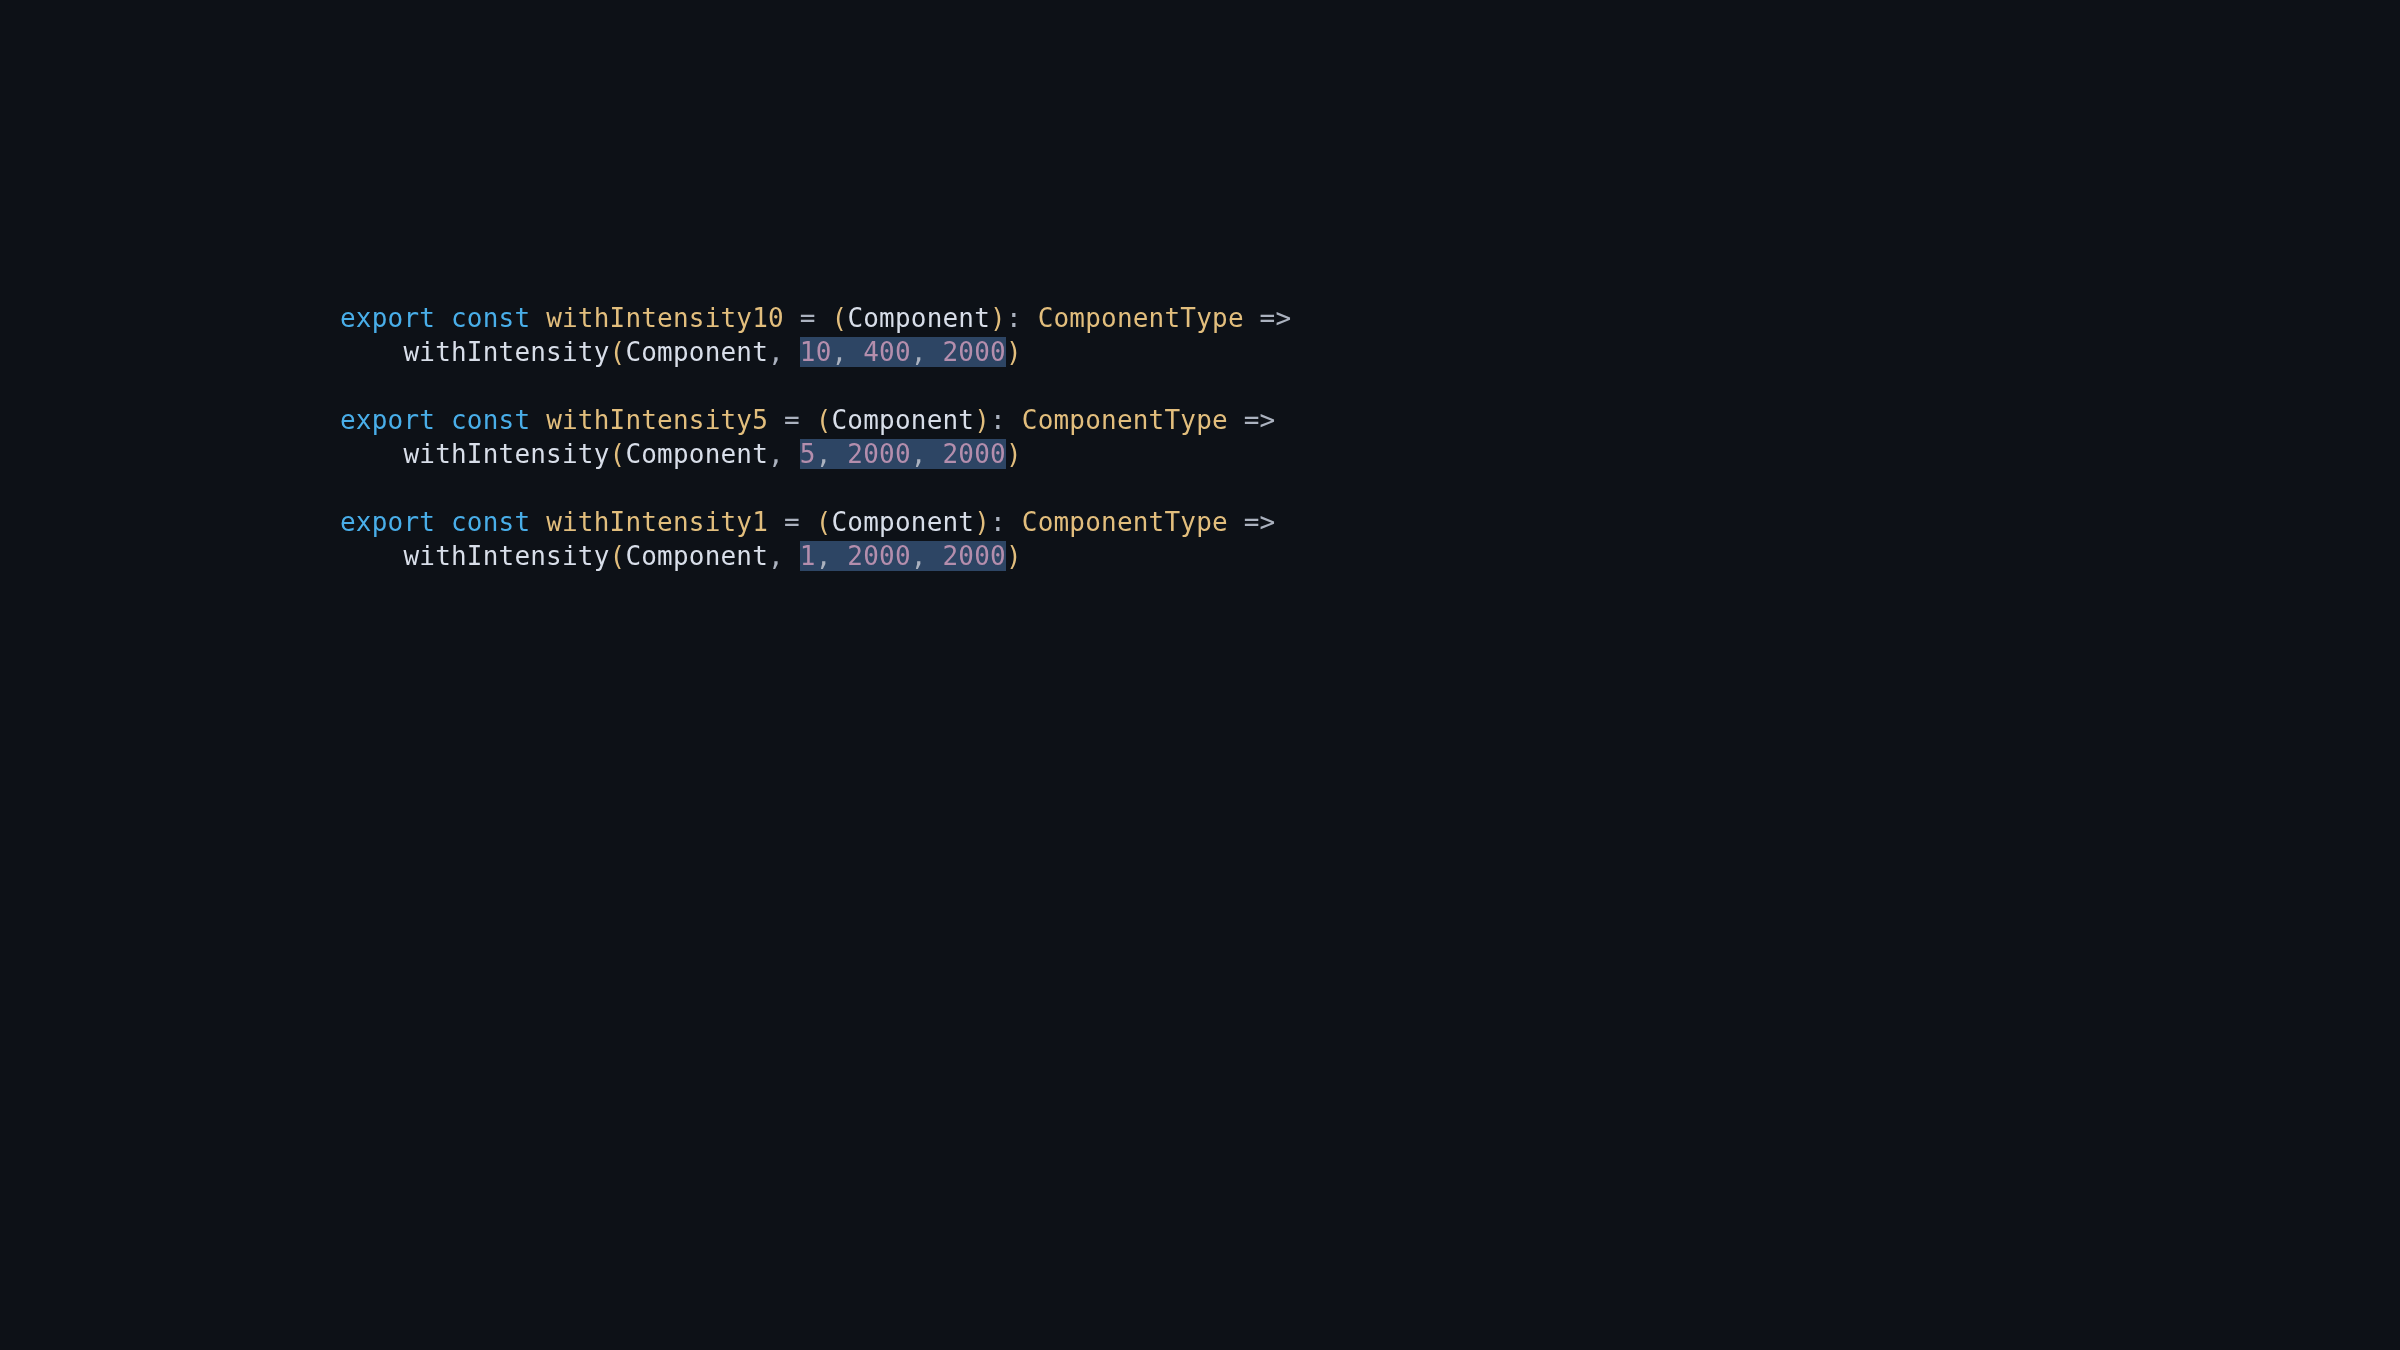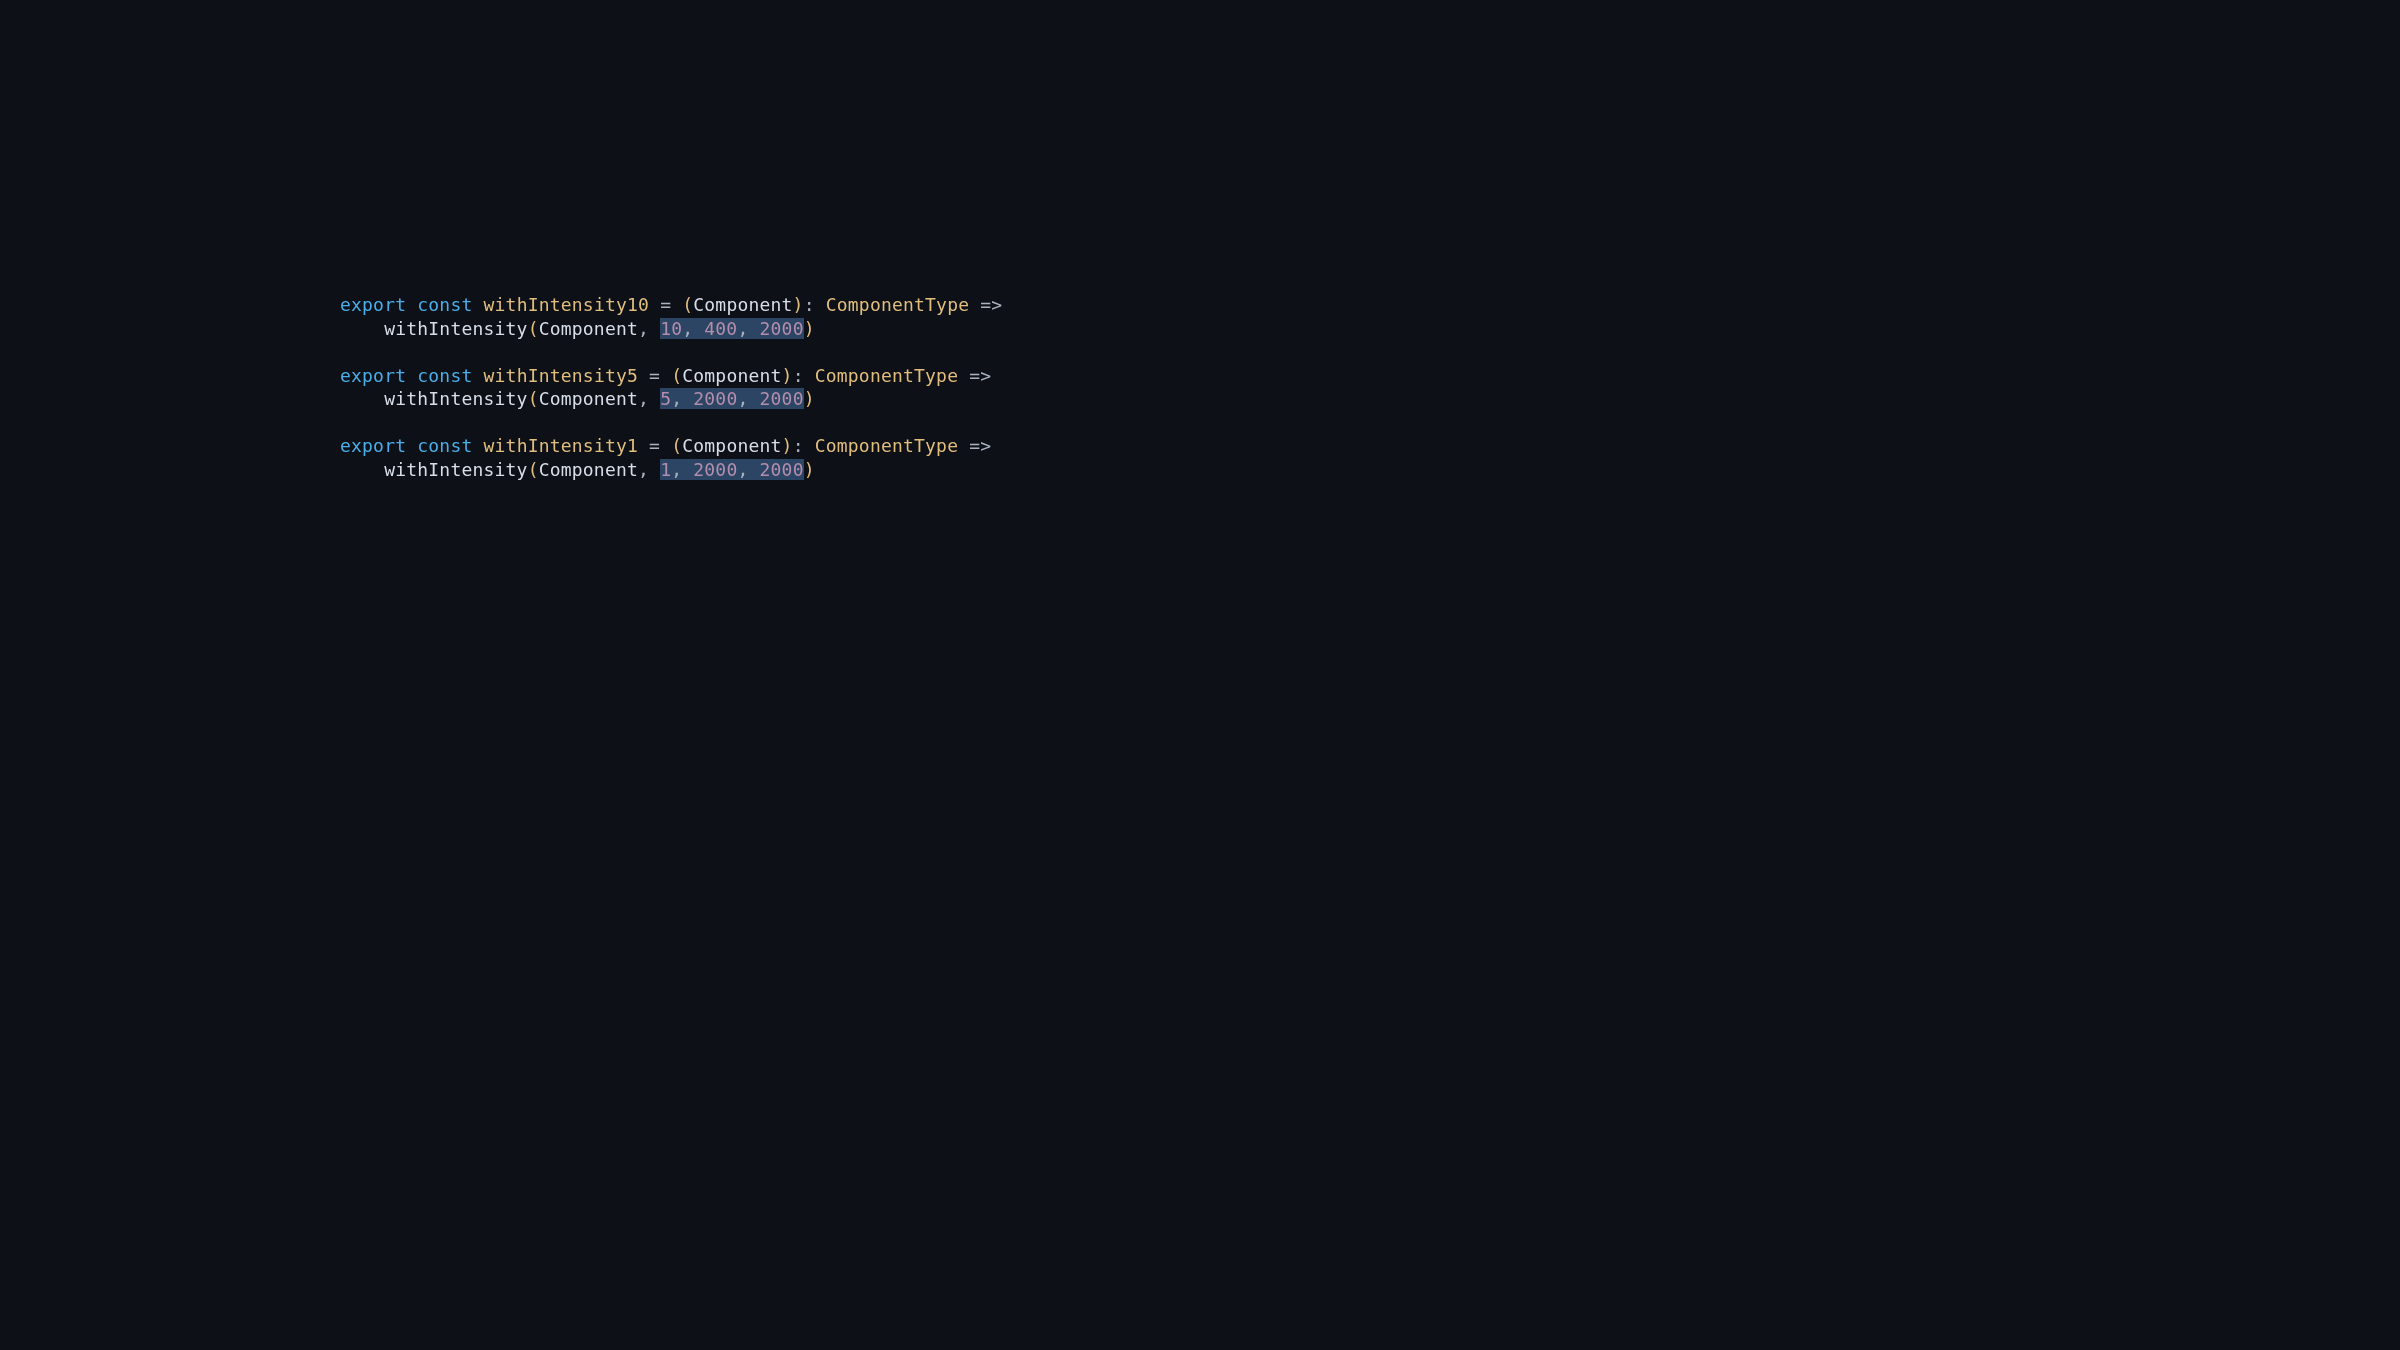--- a/index.html
+++ b/index.html
@@ -8,21 +8,21 @@
     width: 2400px;
     height: 1350px;
     background: #0d1117;
     overflow: hidden;
   }
   .code-area {
     position: absolute;
     left: 340px;
     top: 275px;
     font-family: "SF Mono", ui-monospace, Menlo, Consolas, monospace;
-    font-size: 18px;
+    font-size: 26px;
     line-height: 1.31;
     white-space: pre;
     font-weight: 500;
     letter-spacing: 0.2px;
   }
   .kw-export   { color: #49aee9; }   
   .kw-const    { color: #49aee9; }
   .fn-name     { color: #e2be7d; }   
   .op          { color: #abb2bf; }   
   .paren       { color: #e2be7d; }   

